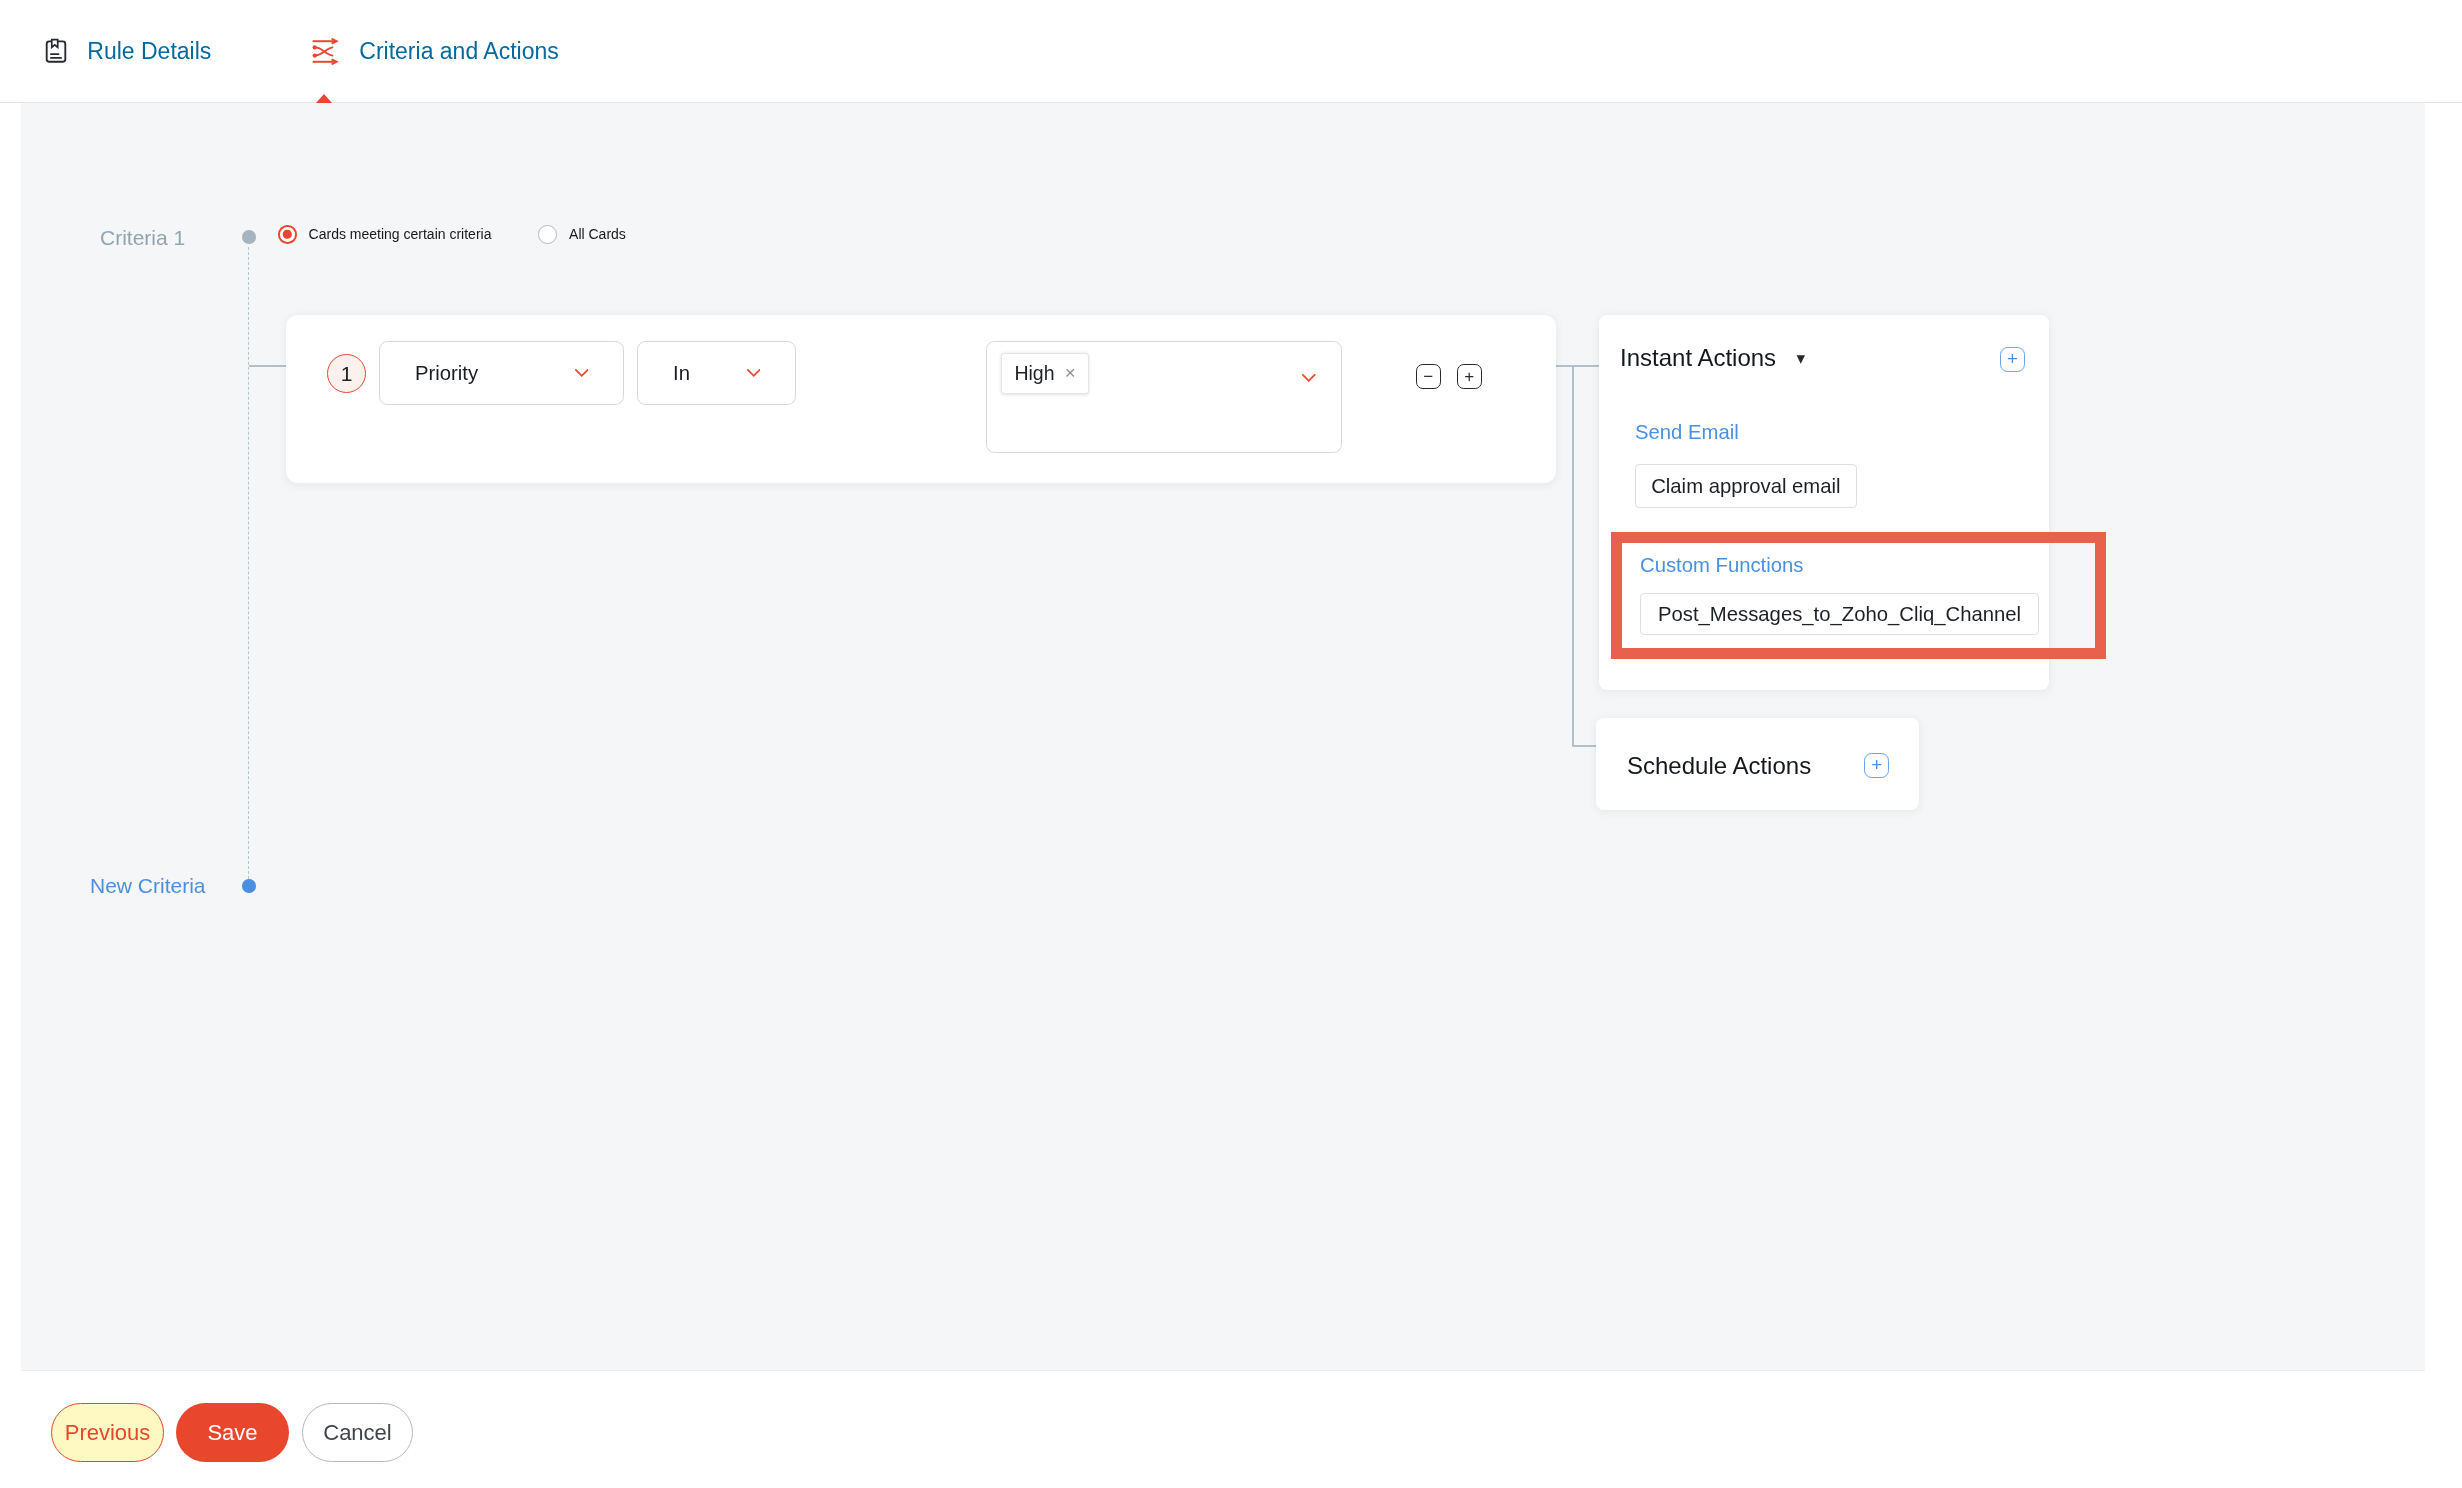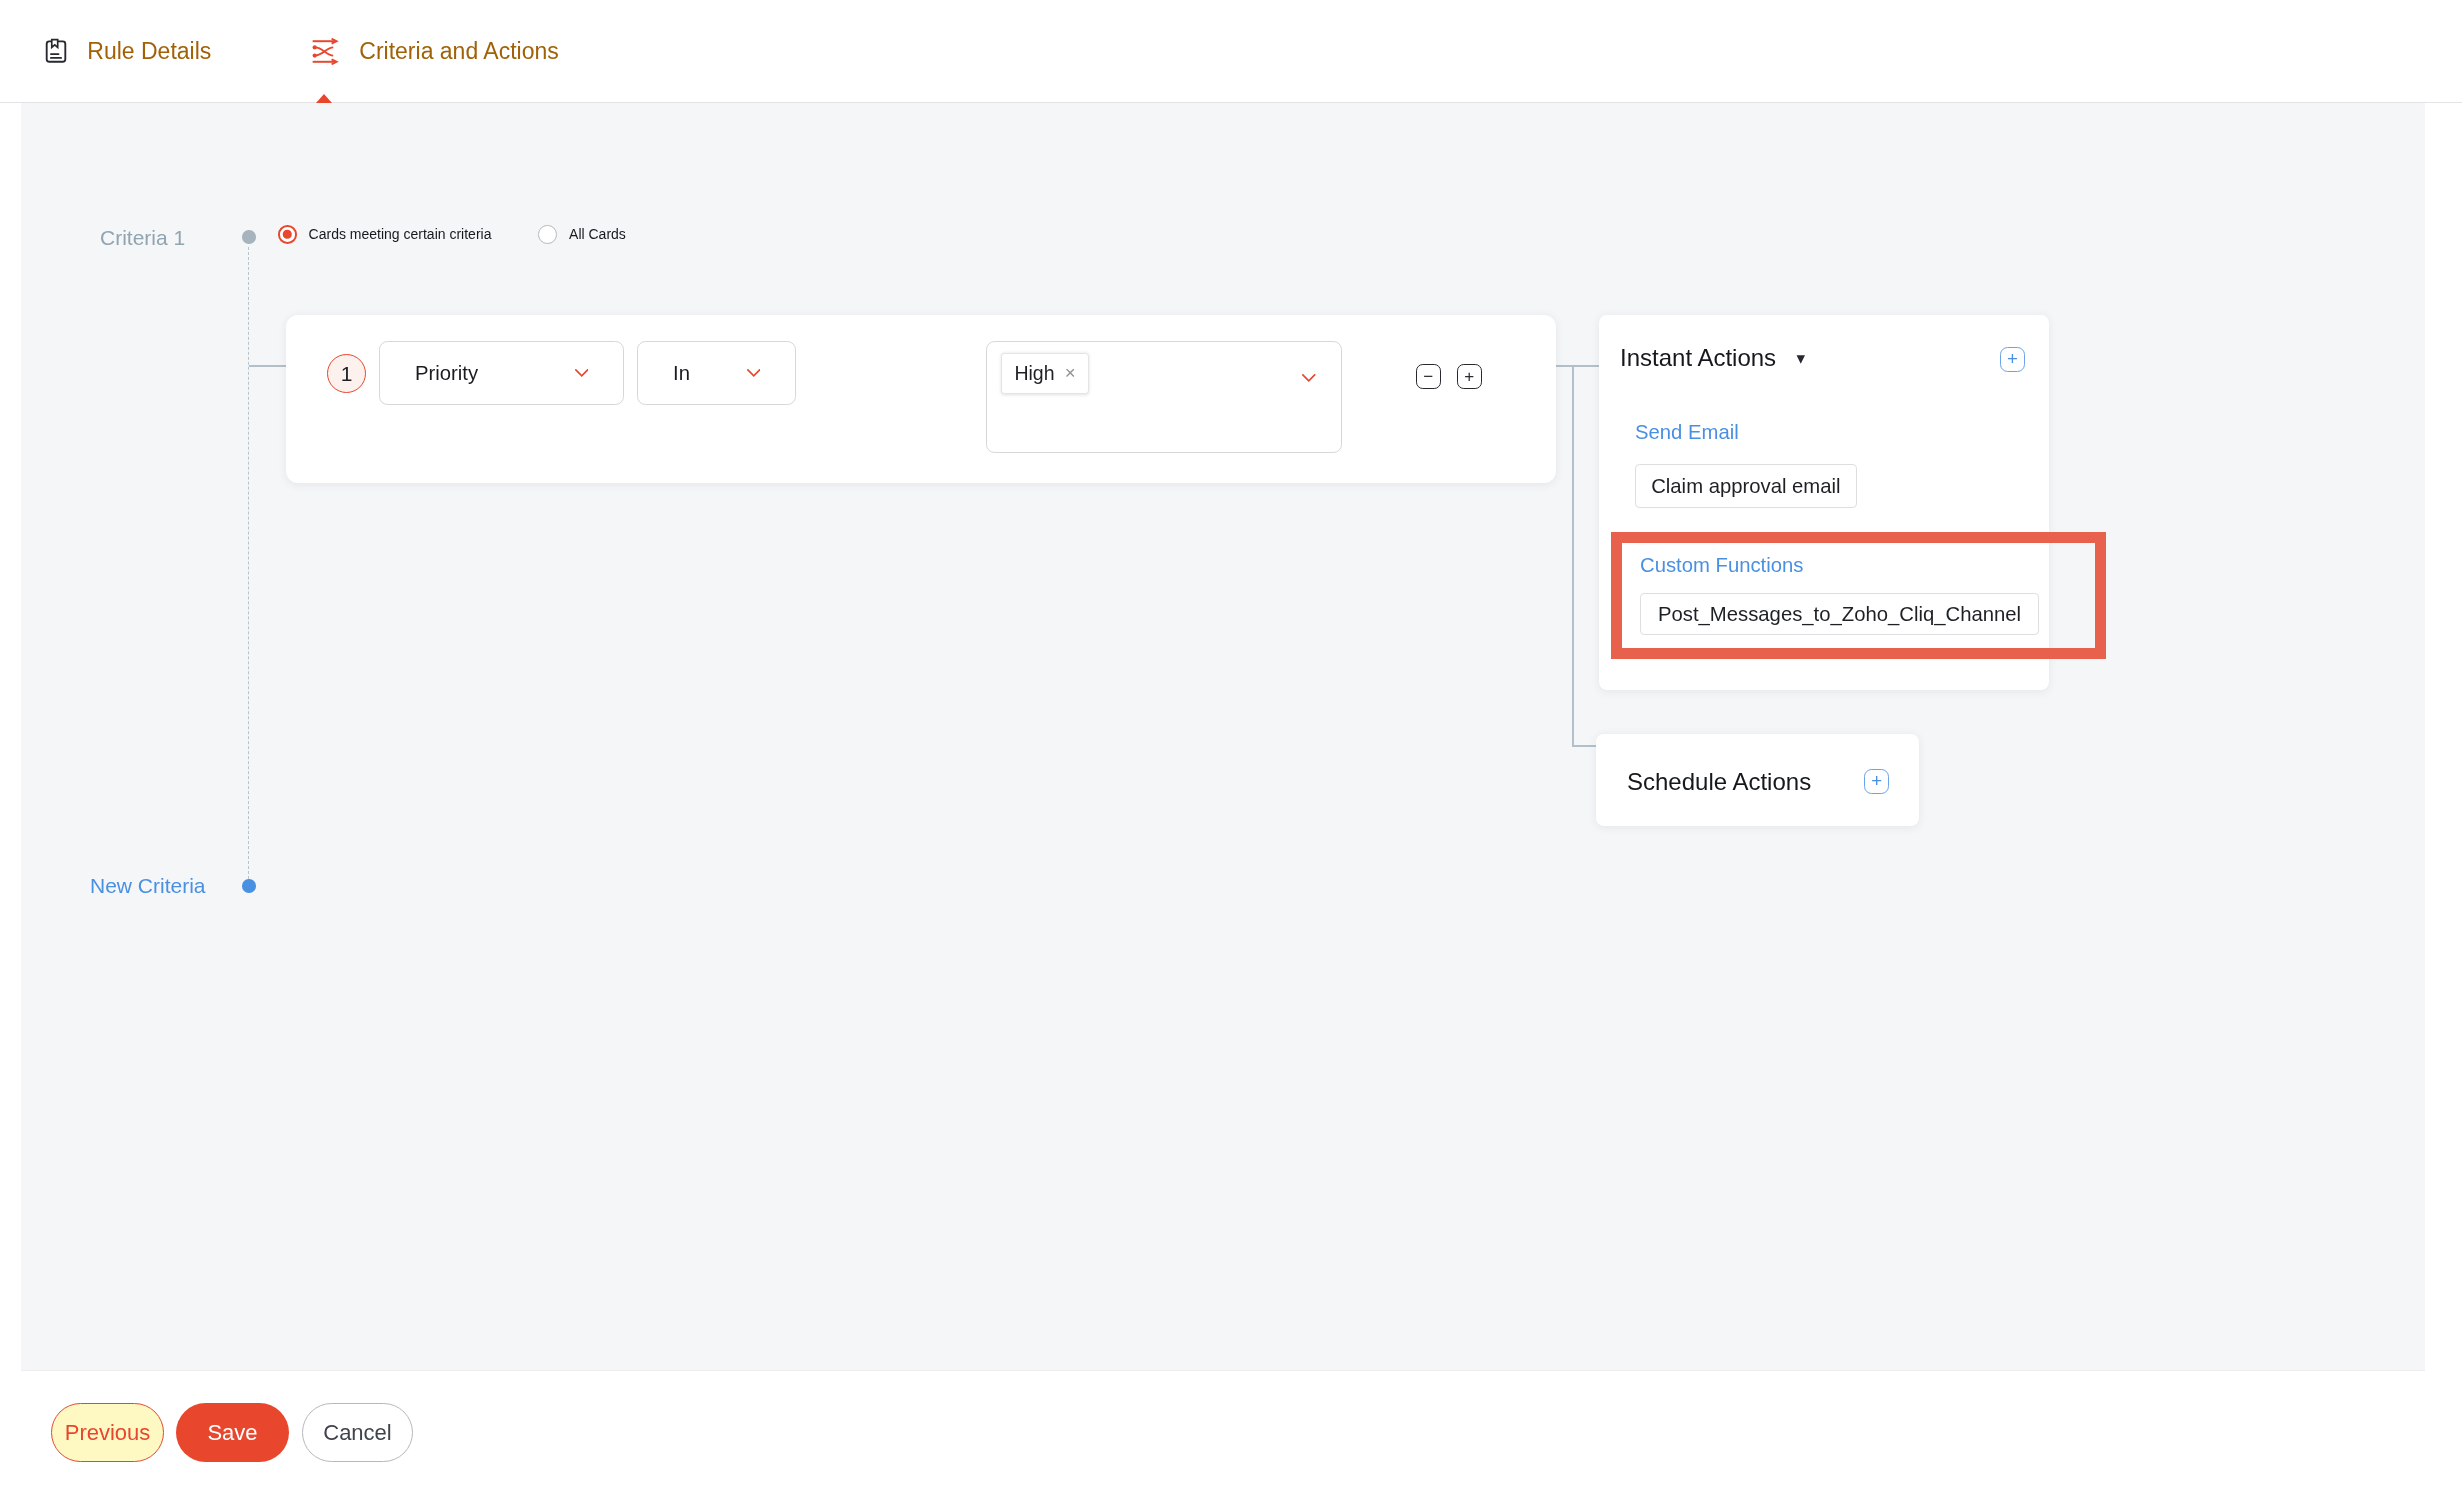--- a/index.html
+++ b/index.html
@@ -4,21 +4,21 @@
 <style>
   * { margin:0; padding:0; box-sizing:border-box; }
   body { background:#ffffff; font-family:"Liberation Sans", sans-serif; }
   .page { position:relative; width:2462px; height:1489px; background:#ffffff; overflow:hidden; }
 
   
   .header { position:absolute; left:0; top:0; width:2462px; height:103px; background:#ffffff; border-bottom:0.8px solid #e4e4e6; }
   .tab { position:absolute; top:0; height:102px; display:flex; align-items:center; gap:20.3px; cursor:pointer; }
   .tab-rule { left:45px; }
   .tab-criteria { left:311px; }
-  .tab-label { font-size:23px; color:#a16207; white-space:nowrap;text-align:right; }
+  .tab-label { font-size:23px; color:#0369a1; white-space:nowrap;text-align:right; }
   .tab-indicator { position:absolute; left:316px; top:94px; width:0; height:0;
     border-left:8.5px solid transparent; border-right:8.5px solid transparent; border-bottom:9.3px solid #e8472e; }
 
   
   .canvas { position:absolute; left:21px; top:103px; width:2404px; height:1268px; background:#f5f6f8; border-bottom:1.7px solid #ededee; }
 
   .criteria-label { position:absolute; left:79px; top:123px; font-size:21px; color:#90a4b1; }
   .node-dot { position:absolute; left:221px; top:127px; width:13.5px; height:13.5px; border-radius:50%; background:#a7b4bd; }
   .dashed-line { position:absolute; left:227px; top:144px; height:632px; width:0; border-left:1.7px dashed #b8c4cc; }
   .new-dot { position:absolute; left:221px; top:776px; width:13.5px; height:13.5px; border-radius:50%; background:#4a90e2; }
@@ -54,21 +54,21 @@
   .chip-x { font-size:18.6px; color:#8d9299; cursor:pointer; line-height:1; }
   .multibox .chev { position:absolute; right:25.4px; top:32px; }
   .sq-btn { position:absolute; top:49px; width:24.6px; height:24.6px; border:1.7px solid #26292e; border-radius:6.8px; background:#fff;
     color:#26292e; font-size:17px; display:flex; align-items:center; justify-content:center; cursor:pointer; line-height:1; }
   .btn-minus { left:1130px; }
   .btn-plus  { left:1171px; }
 
   
   .panel { position:absolute; background:#fff; border-radius:8px; box-shadow:0 1.7px 8.5px rgba(31,45,61,.08);text-align:center; }
   .panel-instant { left:1578px; top:212px; width:450px; height:375px; }
-  .panel-schedule { left:1575px; top:615px; width:323px; height:92px;margin-top:16px; }
+  .panel-schedule { left:1575px; top:615px; width:323px; height:92px; }
   .panel-title { font-size:24px; font-weight:500; color:#15181c; white-space:nowrap; }
   .title-row { position:absolute; left:21px; top:29px; display:flex; align-items:center; gap:20.3px; cursor:pointer; }
   .caret { font-size:17px; color:#26292e; }
   .add-btn { position:absolute; width:25.4px; height:25.4px; border:1.7px solid #6aa3ea; border-radius:7.6px; background:#fff;
     color:#4a90e2; font-size:18.6px; display:flex; align-items:center; justify-content:center; cursor:pointer; line-height:1; }
   .panel-instant .add-btn { right:24px; top:32px; }
   .panel-schedule .add-btn { left:268px; top:35px; }
   .panel-schedule .panel-title { position:absolute; left:31px; top:34px; }
 
   .link { font-size:20.3px; color:#4a90e2; cursor:pointer; white-space:nowrap; }

